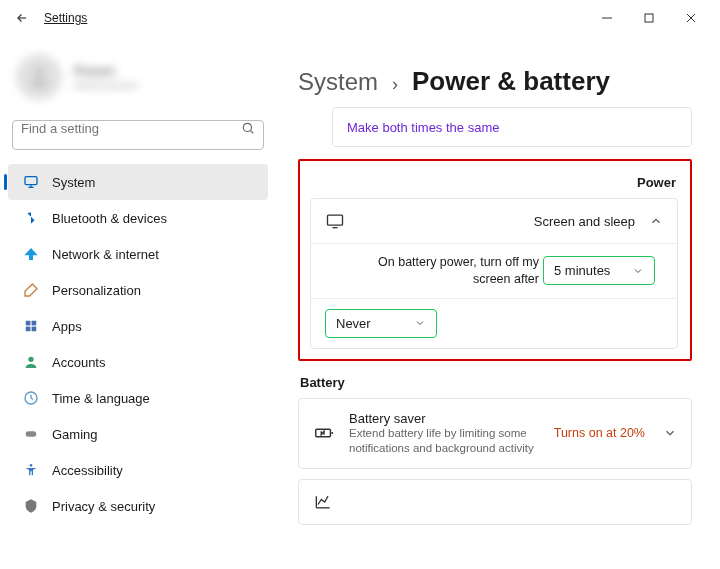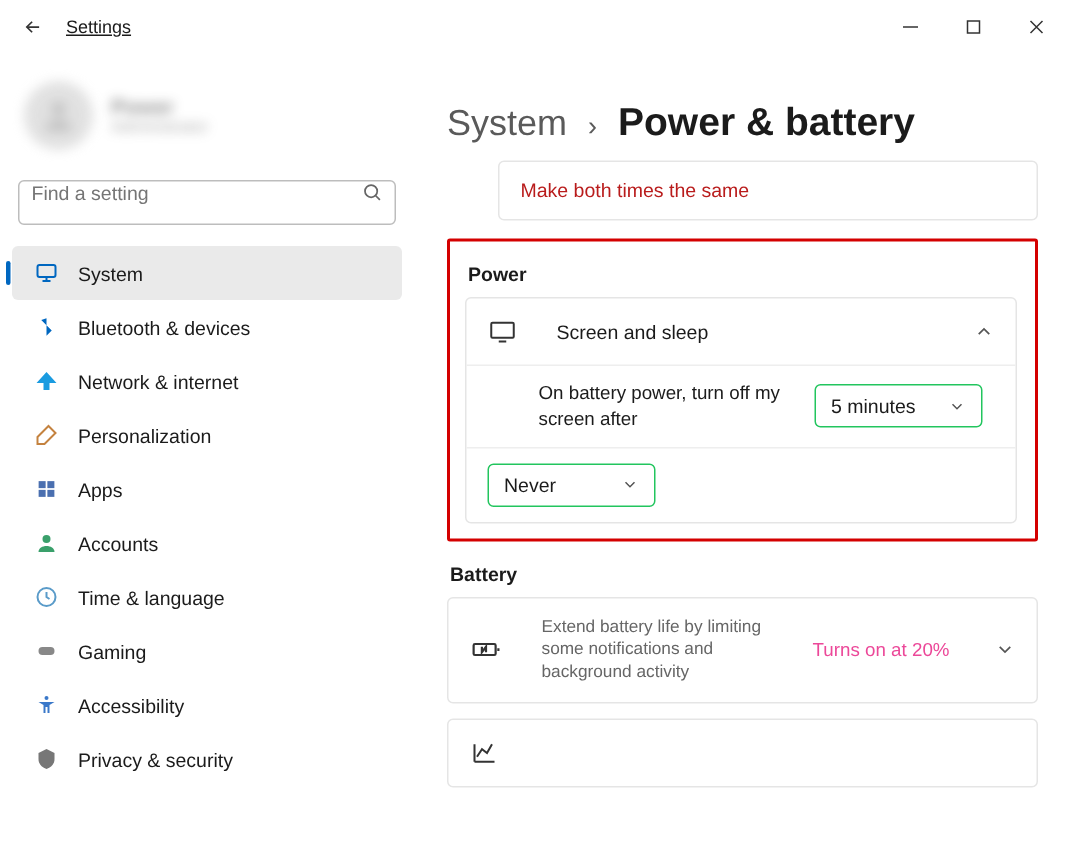--- a/index.html
+++ b/index.html
@@ -23,33 +23,33 @@
   .nav-item { display: flex; align-items: center; gap: 12px; height: 36px; padding: 0 14px; border-radius: 4px; margin: 0 4px; font-size: 13px; position: relative; }
   .nav-item.active { background: #eaeaea; }
   .nav-item.active::before { content:""; position:absolute; left:-4px; top:10px; bottom:10px; width:3px; background:#0067c0; border-radius:2px; }
   .nav-icon { width: 18px; height: 18px; display: flex; align-items: center; justify-content: center; }
   .main { flex: 1; padding: 30px 28px 0 18px; overflow: hidden; }
   .breadcrumb { display: flex; align-items: baseline; gap: 14px; margin-bottom: 10px; }
   .bc-parent { font-size: 24px; font-weight: 400; color: #5a5a5a; }
   .bc-sep { font-size: 18px; color: #5a5a5a; }
   .bc-current { font-size: 26px; font-weight: 600; }
   .link-box { border: 1px solid #e5e5e5; border-radius: 4px; padding: 10px 14px; margin: 0 0 12px 34px; }
-  .link-text { color: #b91c1c; font-size: 13px; }
-  .highlight-box { border: 2px solid #d40000; padding: 8px 12px 10px 10px; margin-bottom: 14px; border-radius: 2px; }
+  .link-text { color: #6d28d9; font-size: 13px; }
+  .highlight-box { border: 2px solid #d40000; padding: 8px 12px 10px 10px; margin-bottom: 14px; border-radius: 2px; text-align: right; }
   .section-title { font-size: 13px; font-weight: 600; margin: 6px 2px 8px 2px; }
   .card { border: 1px solid #e5e5e5; border-radius: 4px; background: #fff; }
-  .card-header { display: flex; align-items: center; gap: 26px; padding: 12px 14px; }
+  .card-header { display: flex; align-items: center; gap: 14px; padding: 12px 14px; }
   .card-header .grow { flex: 1; }
   .chev { color: #555; }
   .setting-row { display: flex; align-items: center; gap: 4px; padding: 10px 14px; border-top: 1px solid #eee; }
   .setting-row .lbl { flex: 1; font-size: 12.5px; line-height: 1.35; max-width: 180px; margin-left: 34px; }
   .dropdown { display: flex; align-items: center; gap: 12px; border: 1px solid #22c55e; border-radius: 4px; padding: 6px 10px; min-width: 112px; font-size: 13px; justify-content: space-between; background:#fff; }
   .sub { font-size: 11.5px; color: #666; line-height: 1.3; max-width: 190px; }
   .card-header .title { font-size: 13px; }
-  .status { font-size: 12.5px; color: #ec4899; margin-right: 4px; white-space: nowrap; }
+  .status { font-size: 12.5px; color: #c2410c; margin-right: 4px; white-space: nowrap; }
   .sec-battery .card { margin-bottom: 10px; }
   svg { display:block; }
 </style>
 </head>
 <body>
 
 <div class="titlebar">
   <div class="back-btn">
     <svg width="14" height="14" viewBox="0 0 24 24" fill="none" stroke="#333" stroke-width="2">
         <path d="M19 12H5"></path>
@@ -246,20 +246,21 @@
       <div class="card">
         <div class="card-header">
           <span>
               <svg width="22" height="22" viewBox="0 0 24 24" fill="none" stroke="#333" stroke-width="1.6">
                 <rect x="3" y="8" width="16" height="8" rx="1"></rect>
                 <path d="M21 11v2"></path>
                 <path d="M9 10v4l3-4v4"></path>
               </svg>
             </span>
           <div class="grow">
+            <div class="title">Battery saver</div>
             <div class="sub">Extend battery life by limiting some notifications and background activity</div>
           </div>
           <span class="status">Turns on at 20%</span>
           <span class="chev">
               <svg width="14" height="14" viewBox="0 0 24 24" fill="none" stroke="#555" stroke-width="2">
                 <path d="M6 9l6 6 6-6"></path>
               </svg>
             </span>
         </div>
       </div>

